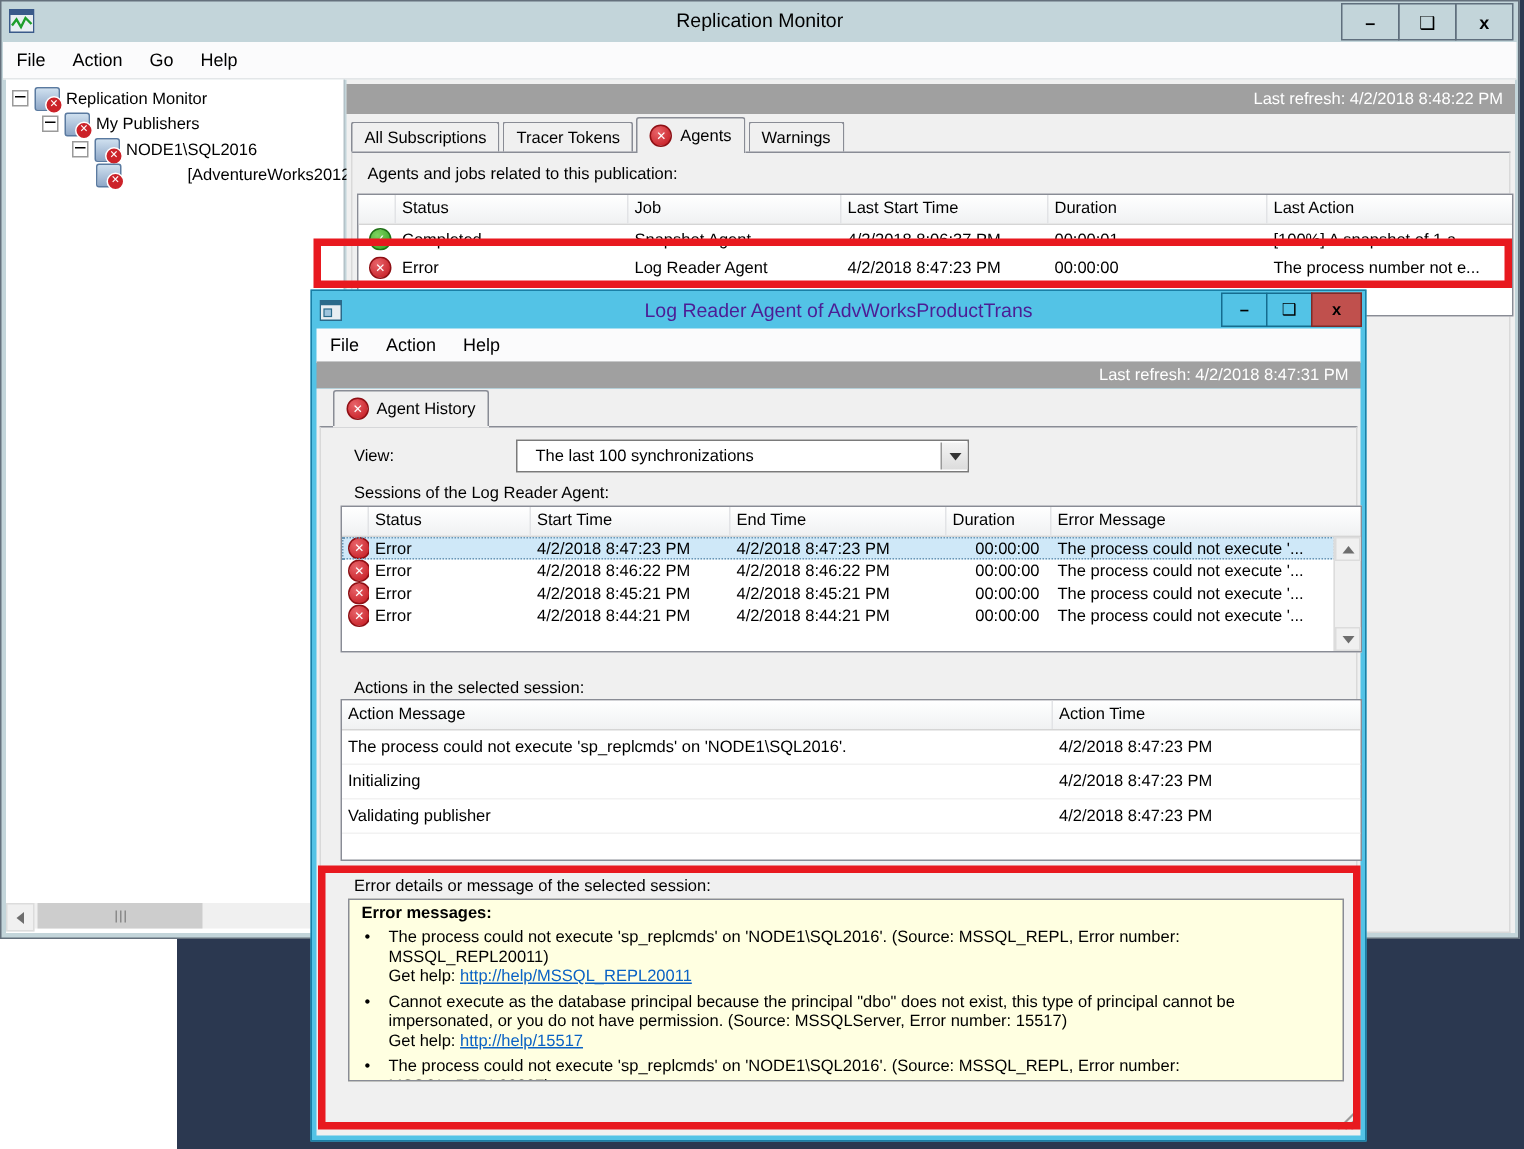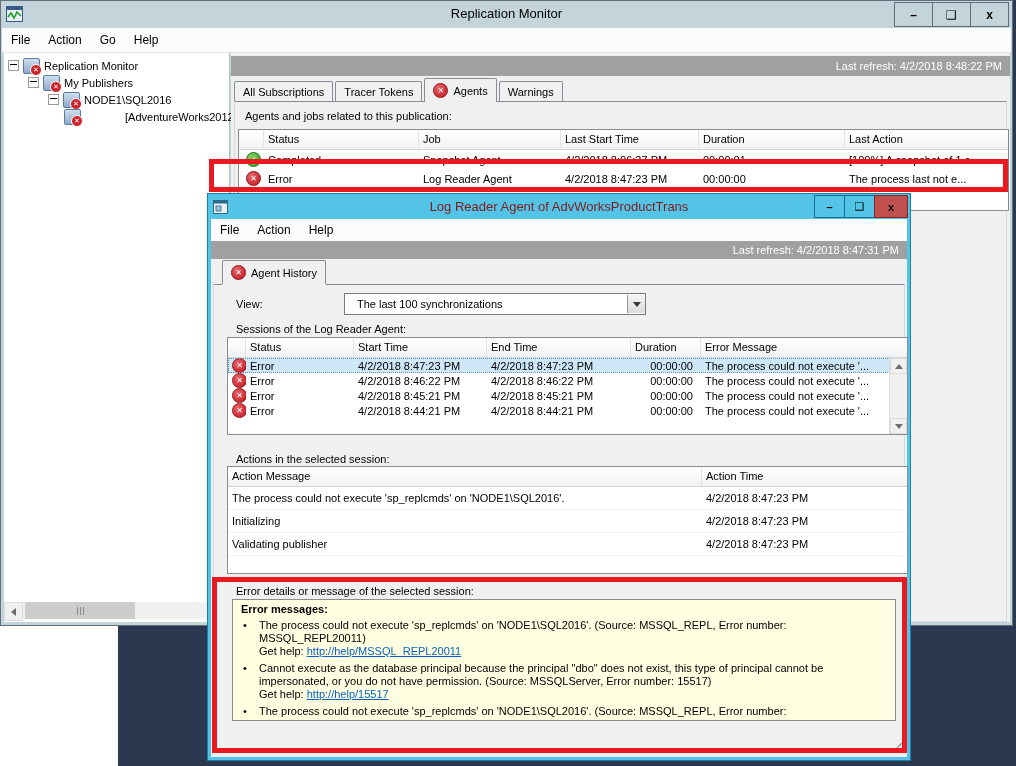--- a/index.html
+++ b/index.html
@@ -77,21 +77,21 @@
 
   
   .annotation{position:absolute;border:5px solid #e8191f;z-index:50;pointer-events:none;}
   #anno-row{left:209px;top:159px;width:789px;height:23px;}
   #anno-error{left:212px;top:577px;width:685px;height:166px;}
 
   
   #agent-window{position:absolute;left:207px;top:193px;width:704px;height:568px;z-index:10;
                 background:#53c3e6;border:1px solid #1a7fa6;box-sizing:border-box;}
   #agent-titlebar{position:absolute;left:0;top:0;right:0;height:25px;display:flex;align-items:center;}
-  #agent-title{position:absolute;left:0;right:0;top:5px;text-align:center;color:#7f1d1d;}
+  #agent-title{position:absolute;left:0;right:0;top:5px;text-align:center;color:#4c1d95;}
   .agent-btns{position:absolute;right:2px;top:1px;display:flex;}
   .agent-btn{width:29px;height:21px;border:1px solid #156c8f;margin-left:-1px;background:#53c3e6;
              display:flex;align-items:center;justify-content:center;font-weight:bold;font-size:11px;}
   .agent-btn.close{background:#c0504d;border-color:#7e2a28;width:32px;}
   #agent-menubar{position:absolute;left:3px;top:25px;right:3px;height:22px;background:#fbfbfc;
                  border-bottom:1px solid #e3e6e8;display:flex;align-items:center;font-size:12px;}
   #agent-refresh{position:absolute;left:3px;top:47px;right:3px;height:18px;}
   #agent-body{position:absolute;left:3px;top:65px;right:3px;bottom:3px;background:#f0f0f0;}
   #agent-tabstrip{left:11px;top:3px;height:22px;}
   #agent-tabpanel{position:absolute;left:2px;top:25px;right:2px;bottom:6px;border:1px solid #d9d9d9;
@@ -250,21 +250,21 @@
             <div class="lv-cell ag-start">4/2/2018 8:06:37 PM</div>
             <div class="lv-cell ag-dur">00:00:01</div>
             <div class="lv-cell ag-action">[100%] A snapshot of 1 a...</div>
           </div>
           <div class="lv-row">
             <div class="lv-cell ag-icon"><span class="badge-ico badge-err">✕</span></div>
             <div class="lv-cell ag-status">Error</div>
             <div class="lv-cell ag-job">Log Reader Agent</div>
             <div class="lv-cell ag-start">4/2/2018 8:47:23 PM</div>
             <div class="lv-cell ag-dur">00:00:00</div>
-            <div class="lv-cell ag-action">The process last not e...</div>
+            <div class="lv-cell ag-action">The process number not e...</div>
           </div>
         </div>
       </div>
     </div>
   </div>
 
   <div id="agent-window">
     <div id="agent-titlebar">
       <svg class="app-icon" style="width:15px;height:14px;" viewBox="0 0 15 14">
         <rect x="0.5" y="0.5" width="14" height="13" fill="#e8eef2" stroke="#2a6a8a"></rect>

